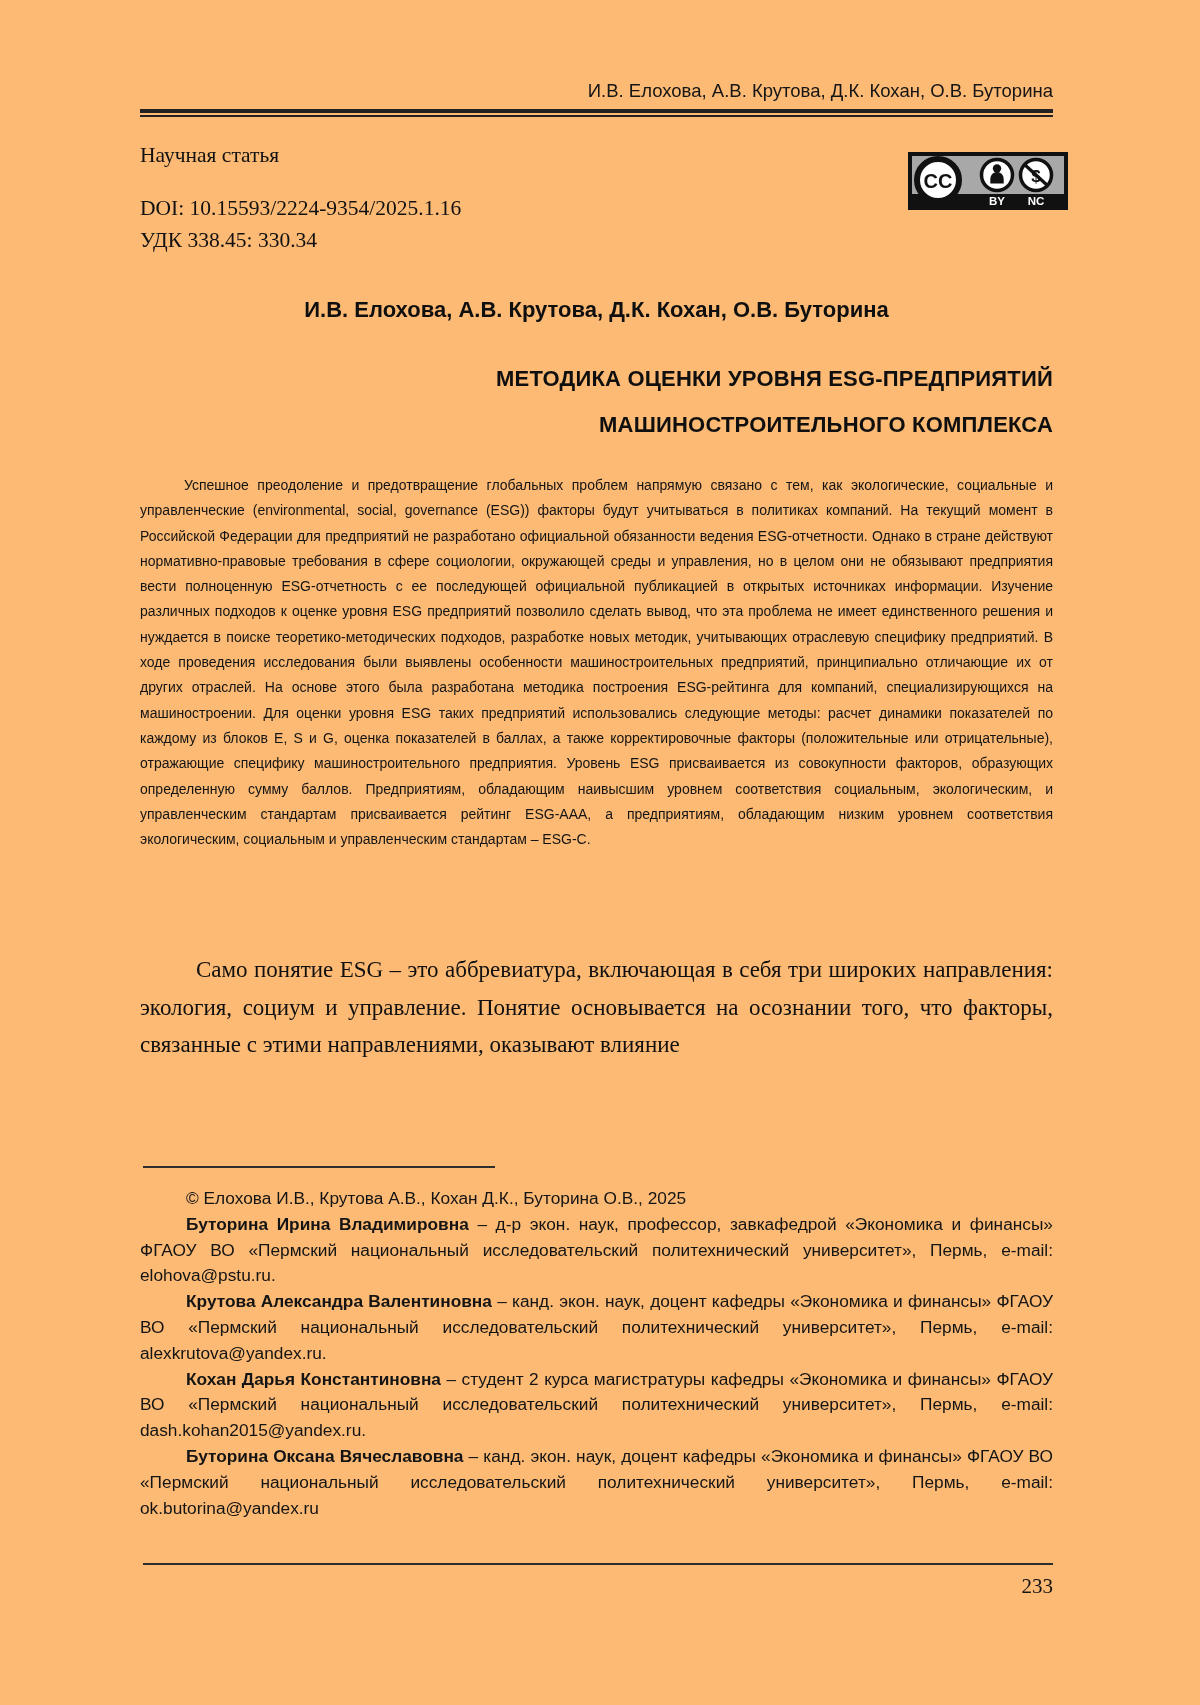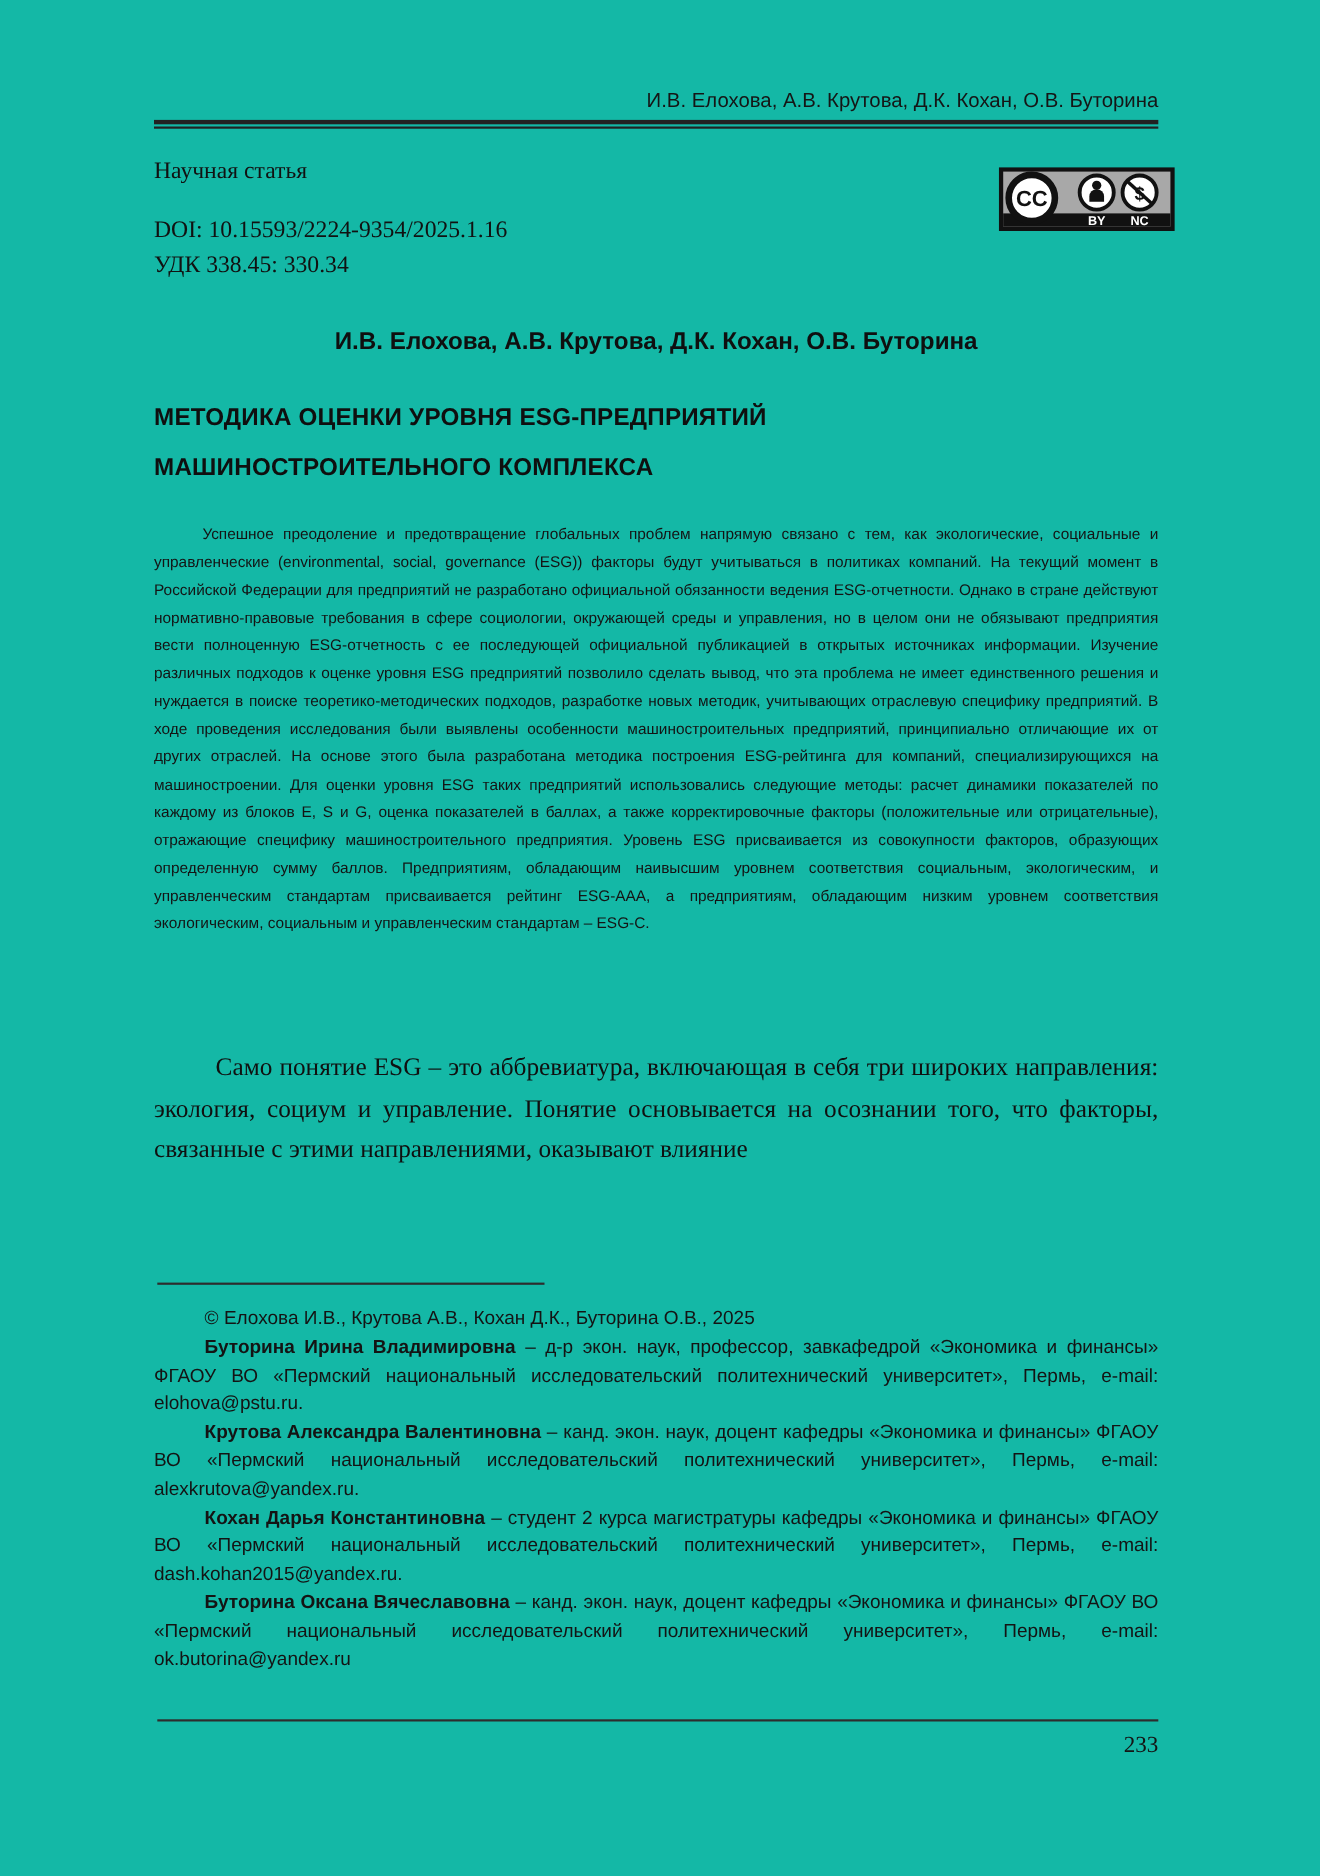--- a/index.html
+++ b/index.html
@@ -1,20 +1,20 @@
 <!DOCTYPE html>
 <html lang="ru"><head>
 <meta charset="utf-8">
 <style>
   html, body { margin: 0; padding: 0; background: #ffffff; }
   .page {
     position: relative;
     width: 1200px;
     height: 1705px;
-    background: #14b8a6;
+    background: #fdba74;
     color: #111;
     overflow: hidden;
     font-family: "Liberation Serif", serif;
   }
   .abs { position: absolute; }
 
   
   .running-head {
     left: 140px; right: 147px; top: 80px;
     text-align: right;
@@ -43,21 +43,21 @@
     left: 140px; right: 147px; top: 297px;
     text-align: center;
     font-family: "Liberation Sans", sans-serif;
     font-weight: bold;
     font-size: 22px;
     color: #0f0f0f;
   }
   .title-1 { left: 140px; right: 147px; top: 366px; }
   .title-2 { left: 140px; right: 147px; top: 412px; }
   .article-title {
-    text-align: left;
+    text-align: right;
     font-family: "Liberation Sans", sans-serif;
     font-weight: bold;
     font-size: 22px;
     color: #0f0f0f;
     letter-spacing: 0.2px;
   }
 
   .abstract-block {
     left: 140px; right: 147px; top: 473px;
     font-family: "Liberation Sans", sans-serif;

